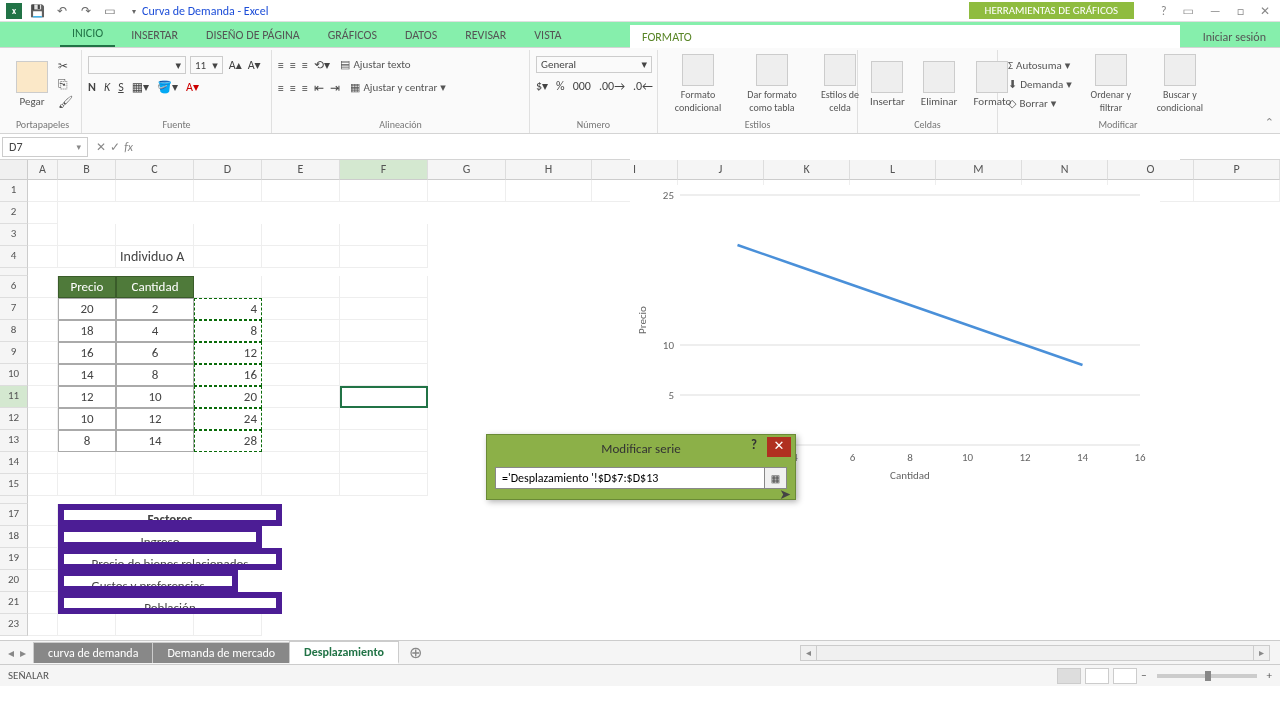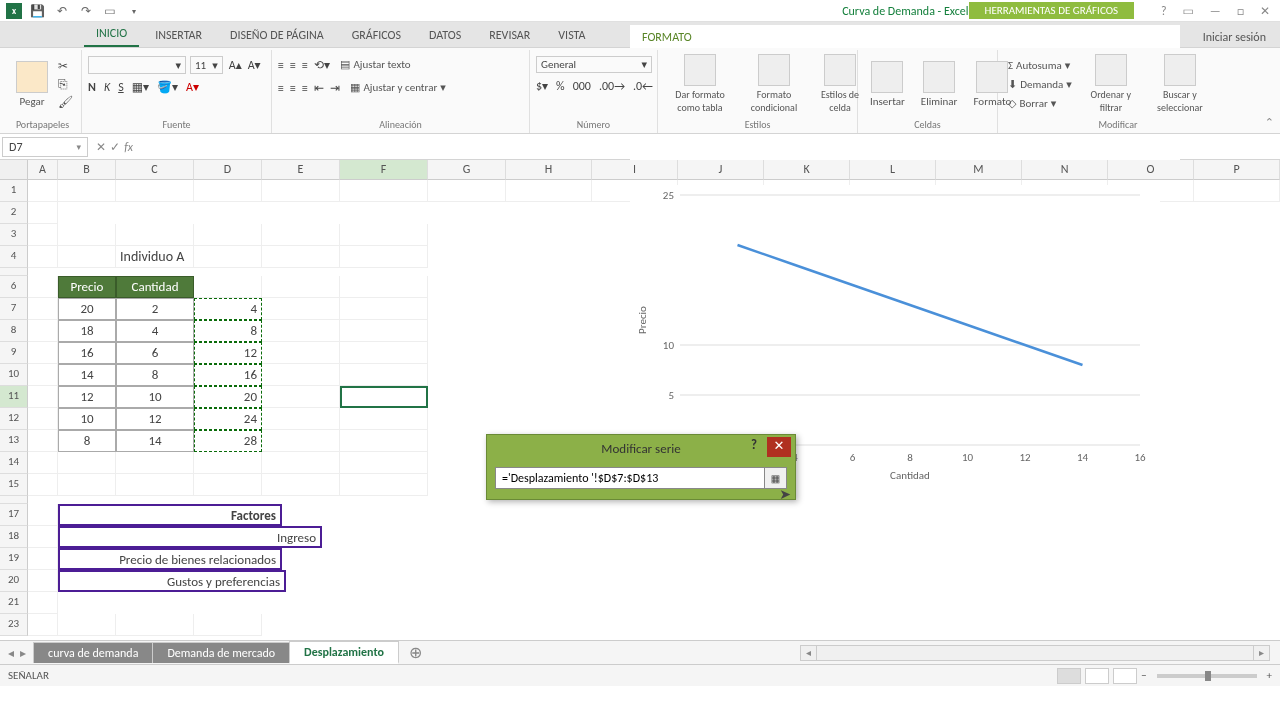--- a/index.html
+++ b/index.html
@@ -2,26 +2,26 @@
 <html><head>
 <meta charset="utf-8">
 <style>
 * { margin: 0; padding: 0; box-sizing: border-box; font-family: "Segoe UI", Calibri, sans-serif; }
 body { background: #fff; width: 1280px; height: 720px; overflow: hidden; font-size: 12px; color: #444; }
 
 
 .titlebar { height: 22px; background: #fff; display: flex; align-items: center; padding: 0 6px; border-bottom: 1px solid #e0e0e0; }
 .titlebar .qat { display: flex; gap: 8px; align-items: center; }
 .titlebar .qicon { width: 16px; height: 16px; display: inline-flex; align-items: center; justify-content: center; font-size: 12px; color: #666; }
-.titlebar .title { flex: 1; text-align: right; color: #15803d; font-size: 12px; }
+.titlebar .title { flex: 1; text-align: left; color: #1d4ed8; font-size: 12px; }
 .titlebar .chart-tools { background: #8fbc3f; color: #fff; padding: 2px 16px; font-size: 11px; margin-right: 140px; }
 .titlebar .win-controls { display: flex; gap: 16px; color: #888; position: absolute; right: 10px; }
 
 
-.ribbon-tabs { height: 26px; background: #e5e5e5; display: flex; align-items: flex-end; padding-left: 84px; gap: 4px; border-bottom: 1px solid #d4d4d4; }
+.ribbon-tabs { height: 26px; background: #86efac; display: flex; align-items: flex-end; padding-left: 60px; gap: 4px; border-bottom: 1px solid #d4d4d4; }
 .ribbon-tab { padding: 5px 12px; font-size: 12px; color: #555; cursor: pointer; position: relative; }
 .ribbon-tab.active { color: #217346; border-bottom: 2px solid #217346; }
 .ribbon-tab.chart { color: #598527; }
 .signin { position: absolute; right: 14px; top: 30px; font-size: 12px; color: #555; }
 
 
 .ribbon { height: 86px; background: #fafafa; border-bottom: 1px solid #d4d4d4; display: flex; padding: 2px 4px 0; position: relative; }
 .rgroup { border-right: 1px solid #e0e0e0; padding: 2px 6px 0; display: flex; flex-direction: column; justify-content: space-between; }
 .rgroup-label { font-size: 10px; color: #777; text-align: center; padding: 2px 0; }
 .rgroup-body { display: flex; align-items: center; gap: 4px; flex: 1; }
@@ -51,21 +51,21 @@
 
 .cA { width: 30px; } .cB { width: 58px; } .cC { width: 78px; } .cD { width: 68px; }
 .cE { width: 78px; } .cF { width: 88px; } .cG { width: 78px; } .cH { width: 86px; }
 .cI { width: 86px; } .cJ { width: 86px; } .cK { width: 86px; } .cL { width: 86px; }
 .cM { width: 86px; } .cN { width: 86px; } .cO { width: 86px; } .cP { width: 86px; }
 
 
 .th-cell { background: #4f7a3a; color: #fff; border: 1px solid #3a5c2a; text-align: center; font-weight: normal; }
 .td-cell { border: 1px solid #aaa; text-align: center; }
 .marching { border: 1.5px dashed #0a6b0a !important; }
-.factors-cell { border: 2px solid #4c1d95; text-align: right; padding-left: 4px; }
+.factors-cell { border: 6px solid #4c1d95; text-align: center; padding-left: 4px; text-decoration: underline; }
 .factors-header { font-weight: bold; }
 
 .selected-cell { border: 2px solid #217346; }
 
 
 .chart { position: absolute; left: 630px; top: 25px; width: 530px; height: 300px; background: #fff; }
 .chart svg { width: 100%; height: 100%; }
 
 
 .dialog { position: absolute; left: 486px; top: 274px; width: 310px; background: #8cb048; border: 1px solid #6a8a36; box-shadow: 2px 2px 6px rgba(0,0,0,0.3); z-index: 100; }
@@ -203,25 +203,25 @@
         <span>.00→</span>
         <span>.0←</span>
       </div>
     </div>
     <div class="rgroup-label">Número</div>
   </div>
   <div class="rgroup" style="width:200px">
     <div class="rgroup-body">
       <div class="ribbon-btn">
           <div class="icon"></div>
+          <span style="font-size:10px;width:56px;text-align:center">Formato condicional</span>
+        </div>
+      <div class="ribbon-btn">
+          <div class="icon"></div>
           <span style="font-size:10px;width:60px;text-align:center">Dar formato como tabla</span>
-        </div>
-      <div class="ribbon-btn">
-          <div class="icon"></div>
-          <span style="font-size:10px;width:56px;text-align:center">Formato condicional</span>
         </div>
       <div class="ribbon-btn">
           <div class="icon"></div>
           <span style="font-size:10px;width:44px;text-align:center">Estilos de celda</span>
         </div>
     </div>
     <div class="rgroup-label">Estilos</div>
   </div>
   <div class="rgroup" style="width:140px">
     <div class="rgroup-body">
@@ -246,21 +246,21 @@
         <span class="ribbon-smallbtn">Σ <span>Autosuma</span>▾</span>
         <span class="ribbon-smallbtn">⬇ <span>Demanda</span>▾</span>
         <span class="ribbon-smallbtn">◇ <span>Borrar</span>▾</span>
       </div>
       <div class="ribbon-btn">
           <div class="icon"></div>
           <span style="font-size:10px;width:50px;text-align:center">Ordenar y filtrar</span>
         </div>
       <div class="ribbon-btn">
           <div class="icon"></div>
-          <span style="font-size:10px;width:56px;text-align:center">Buscar y seleccionar</span>
+          <span style="font-size:10px;width:56px;text-align:center">Buscar y condicional</span>
         </div>
     </div>
     <div class="rgroup-label">Modificar</div>
   </div>
   <span class="collapse-ribbon">⌃</span>
 </div>
 
 <div class="formula-bar">
   <div class="name-box">
       <span>D7</span>
@@ -433,35 +433,36 @@
       <div class="row-h" style="padding:0"></div>
     </div>
   <div class="row">
       <div class="row-h">17</div>
       <div class="cell cA"></div>
       <div class="cell factors-cell factors-header" style="width:224px">Factores</div>
     </div>
   <div class="row">
       <div class="row-h">18</div>
       <div class="cell cA"></div>
-      <div class="cell factors-cell" style="width:264px">Ingreso</div>
+      <div class="cell factors-cell" style="width:204px">Ingreso</div>
     </div>
   <div class="row">
       <div class="row-h">19</div>
       <div class="cell cA"></div>
       <div class="cell factors-cell" style="width:224px">Precio de bienes relacionados</div>
     </div>
   <div class="row">
       <div class="row-h">20</div>
       <div class="cell cA"></div>
-      <div class="cell factors-cell" style="width:228px">Gustos y preferencias</div>
+      <div class="cell factors-cell" style="width:180px">Gustos y preferencias</div>
     </div>
   <div class="row">
       <div class="row-h">21</div>
       <div class="cell cA"></div>
+      <div class="cell factors-cell" style="width:224px">Población</div>
     </div>
   <div class="row">
       <div class="row-h">23</div>
       <div class="cell cA"></div>
       <div class="cell cB"></div>
       <div class="cell cC"></div>
       <div class="cell cD"></div>
     </div>
 
   <div class="chart">

